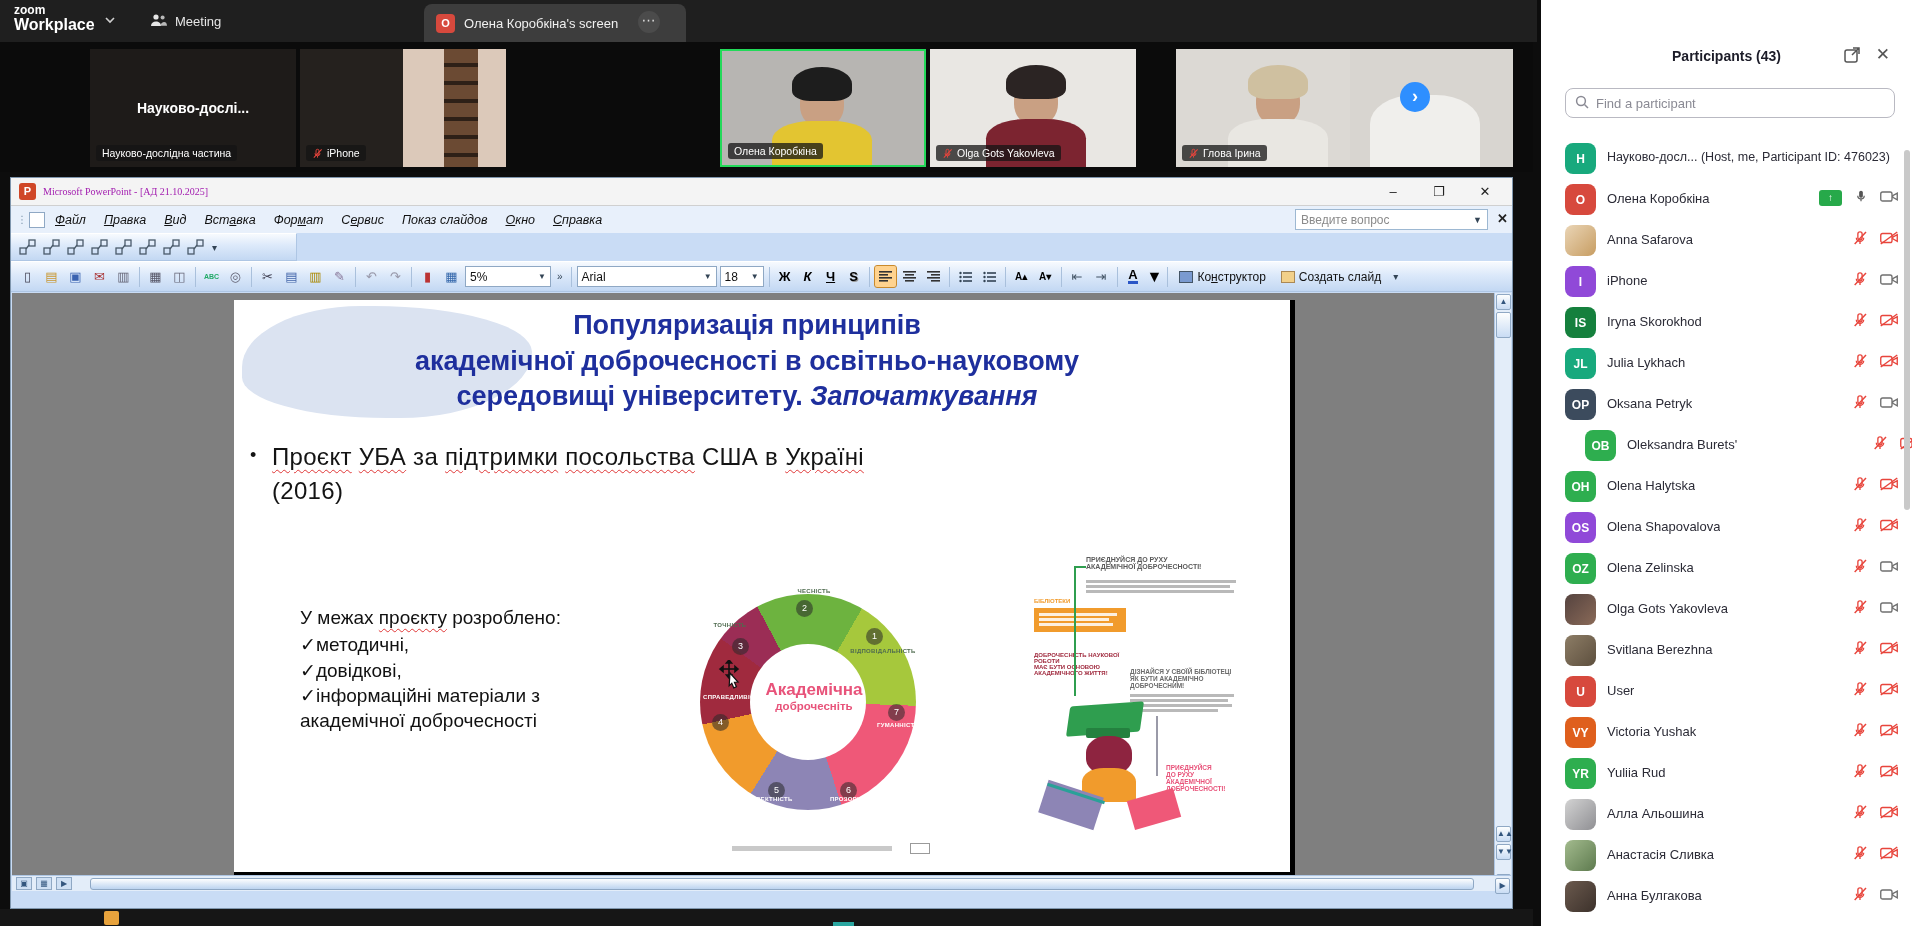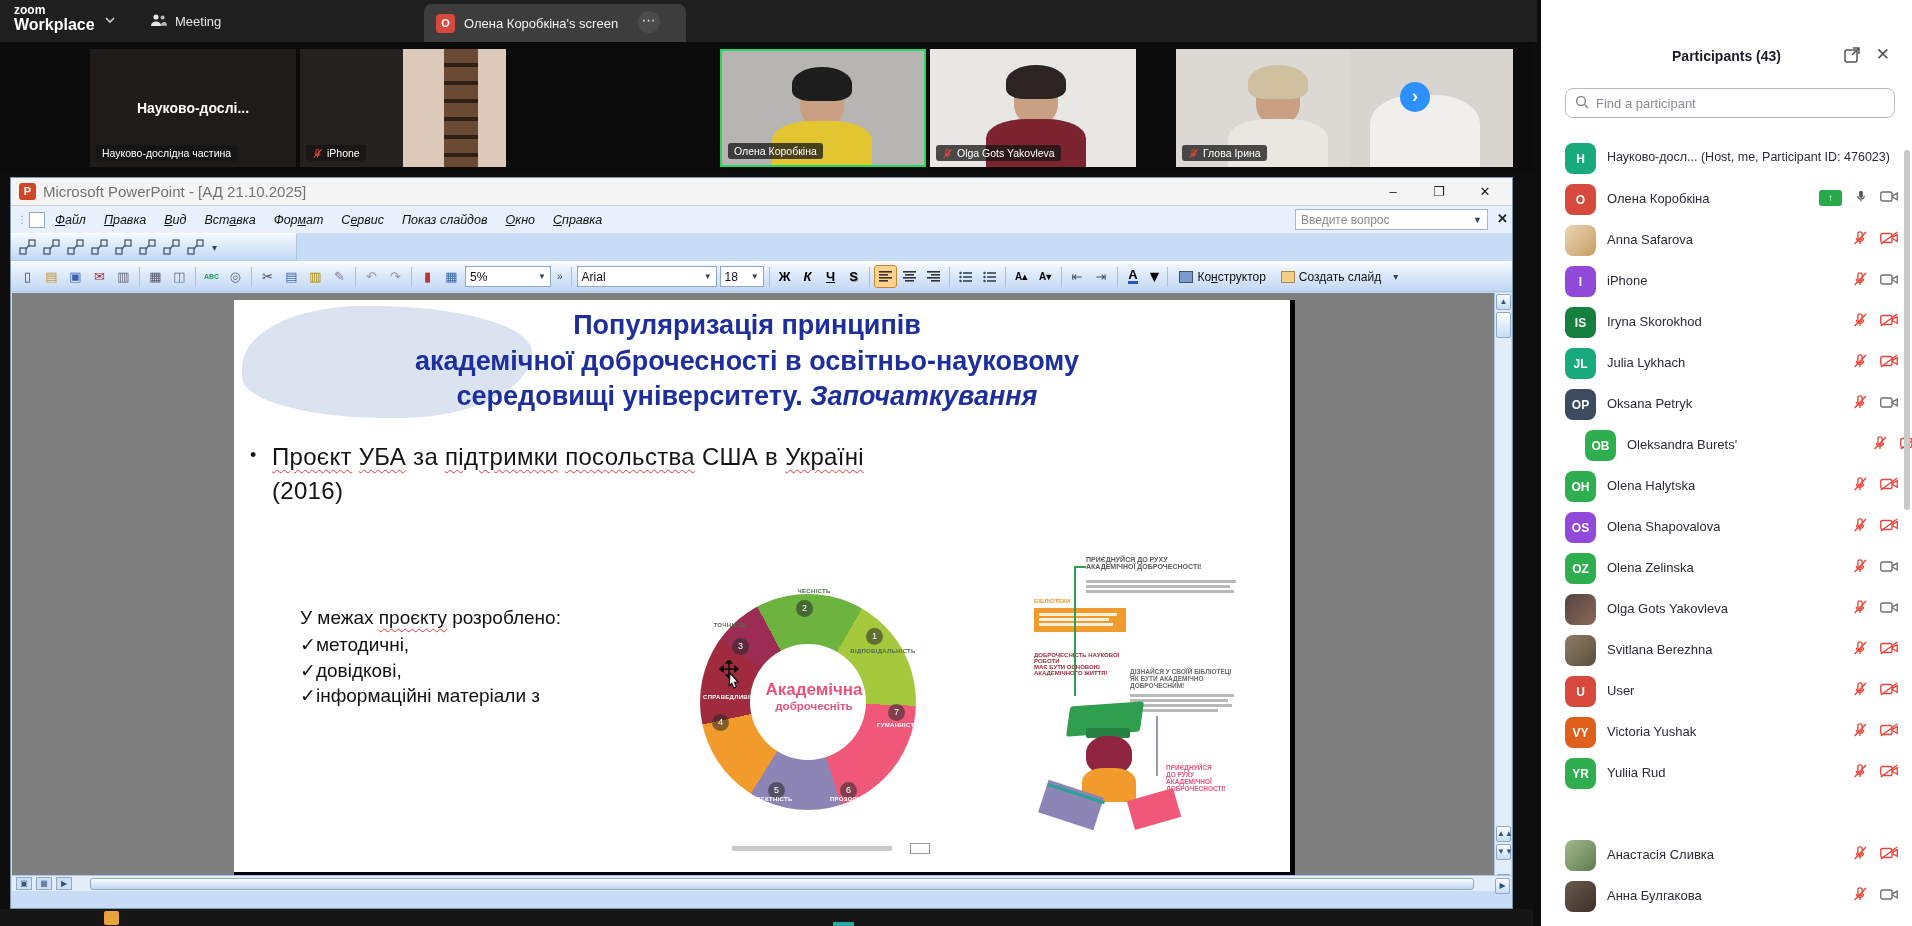--- a/index.html
+++ b/index.html
@@ -30,21 +30,21 @@
   .vmic { width:11px; height:11px; flex:0 0 auto; }
   .head { position:absolute; border-radius:50% 50% 42% 42%; }
   .torso { position:absolute; border-radius:40% 40% 0 0; }
   .shelf { position:absolute; top:0; bottom:0; width:34px; background:repeating-linear-gradient(#6b4a33 0 14px, #2e2017 14px 18px); }
   .nextbtn { position:absolute; left:1400px; top:40px; width:30px; height:30px; border-radius:50%; background:#2e8fff; color:#fff; font-size:18px; font-weight:700; text-align:center; line-height:28px; }
 
   
   .ppt { position:absolute; left:10px; top:177px; width:1503px; height:732px; background:#c9dcf5; border:1px solid #7f96ad; }
   .ppt-titlebar { position:absolute; left:0; top:0; right:0; height:28px; background:#f4f4f4; display:flex; align-items:center; gap:7px; padding:0 8px; border-bottom:1px solid #d0d0d0; }
   .ppticon { width:17px; height:17px; border-radius:3px; background:#d04727; color:#fff; font-size:11px; font-weight:700; text-align:center; line-height:17px; }
-  .ppt-title { font-size:15px; color:#737373; }
+  .ppt-title { font-size:10px; color:#a21caf;font-family:Liberation Serif, serif; }
   .twb { position:absolute; top:0; width:46px; height:27px; color:#222; font-size:13px; display:flex; align-items:center; justify-content:center; }
   .ppt-menubar { position:absolute; left:0; top:28px; right:0; height:27px; background:#e8f0fb; display:flex; align-items:center; gap:2px; padding:0 6px; font-size:12.5px; color:#111; }
   .mitem { padding:3px 8px;font-style:italic; }
   .qbox { position:absolute; right:24px; top:3px; width:193px; height:21px; background:#fff; border:1px solid #9db8d2; font-size:12px; color:#8a8a8a; display:flex; align-items:center; padding:0 5px; }
   .qbox .da { margin-left:auto; color:#345; font-size:9px; }
   .mclose { position:absolute; right:4px; top:5px; font-size:13px; color:#222; font-weight:700; }
   .ppt-tb { position:absolute; left:0; right:0; background:linear-gradient(180deg,#f7fafe,#dcE9fa 45%,#c3d8f3); border-top:1px solid #fff; border-bottom:1px solid #aec6e4; display:flex; align-items:center; gap:3px; padding:0 6px; }
   #tb1 { top:55px; height:28px; width:286px; border-right:1px solid #aec6e4; }
   #tb2 { top:83px; height:31px; }
   .ti { width:21px; height:21px; display:flex; align-items:center; justify-content:center; font-size:13px; border-radius:2px; }
@@ -451,20 +451,21 @@
               <div><span class="sq">Проєкт</span><span> </span><span class="sq">УБА</span><span> за </span><span class="sq">підтримки</span><span> </span><span class="sq">посольства</span><span> США в </span><span class="sq">Україні</span></div>
               <div><span>(2016)</span></div>
             </div>
         </div>
         <div class="s-list">
           <div class="ttl" id="listtitle"><span>У межах </span><span class="sq">проєкту</span><span> розроблено:</span></div>
           <div id="listitems">
               <div>✓методичні,</div>
               <div>✓довідкові,</div>
               <div>✓інформаційні матеріали з</div>
+              <div>академічної доброчесності</div>
             </div>
         </div>
 
         <div class="s-diagram" id="diagram">
           <div class="ring"></div>
           <div class="dcenter">
             <div class="c1">Академічна</div>
             <div class="c2">доброчесніть</div>
           </div>
           <div class="cursor">
@@ -812,20 +813,36 @@
                 <path d="M6.5 11.5a5.5 5.5 0 0 0 11 0M12 17v4" fill="none" stroke="#e8453c" stroke-width="2"></path>
                 <line x1="4" y1="21" x2="21" y2="3" stroke="#e8453c" stroke-width="2.2"></line>
               </svg></span>
             <span><svg width="18" height="14" viewBox="0 0 24 18">
                 <rect x="1" y="3" width="15" height="12" rx="2.5" fill="none" stroke="#e8453c" stroke-width="1.8"></rect>
                 <path d="M17 10l6 3.5v-9L17 8z" fill="none" stroke="#e8453c" stroke-width="1.8"></path>
                 <line x1="1" y1="17" x2="23" y2="1" stroke="#e8453c" stroke-width="2"></line>
               </svg></span>
           </div>
         </div>
+        <div class="prow" style="top: 656px;">
+          <div class="pava" style="background: linear-gradient(135deg, rgb(211, 211, 211), rgb(143, 143, 147));"></div>
+          <div class="pname">Алла Альошина</div>
+          <div class="pics">
+            <span><svg width="16" height="16" viewBox="0 0 24 24">
+                <path d="M12 15a3.2 3.2 0 0 0 3.2-3.2V6a3.2 3.2 0 0 0-6.4 0v5.8A3.2 3.2 0 0 0 12 15z" fill="none" stroke="#e8453c" stroke-width="2"></path>
+                <path d="M6.5 11.5a5.5 5.5 0 0 0 11 0M12 17v4" fill="none" stroke="#e8453c" stroke-width="2"></path>
+                <line x1="4" y1="21" x2="21" y2="3" stroke="#e8453c" stroke-width="2.2"></line>
+              </svg></span>
+            <span><svg width="18" height="14" viewBox="0 0 24 18">
+                <rect x="1" y="3" width="15" height="12" rx="2.5" fill="none" stroke="#e8453c" stroke-width="1.8"></rect>
+                <path d="M17 10l6 3.5v-9L17 8z" fill="none" stroke="#e8453c" stroke-width="1.8"></path>
+                <line x1="1" y1="17" x2="23" y2="1" stroke="#e8453c" stroke-width="2"></line>
+              </svg></span>
+          </div>
+        </div>
         <div class="prow" style="top: 697px;">
           <div class="pava" style="background: linear-gradient(135deg, rgb(163, 187, 142), rgb(93, 122, 78));"></div>
           <div class="pname">Анастасія Сливка</div>
           <div class="pics">
             <span><svg width="16" height="16" viewBox="0 0 24 24">
                 <path d="M12 15a3.2 3.2 0 0 0 3.2-3.2V6a3.2 3.2 0 0 0-6.4 0v5.8A3.2 3.2 0 0 0 12 15z" fill="none" stroke="#e8453c" stroke-width="2"></path>
                 <path d="M6.5 11.5a5.5 5.5 0 0 0 11 0M12 17v4" fill="none" stroke="#e8453c" stroke-width="2"></path>
                 <line x1="4" y1="21" x2="21" y2="3" stroke="#e8453c" stroke-width="2.2"></line>
               </svg></span>
             <span><svg width="18" height="14" viewBox="0 0 24 18">

